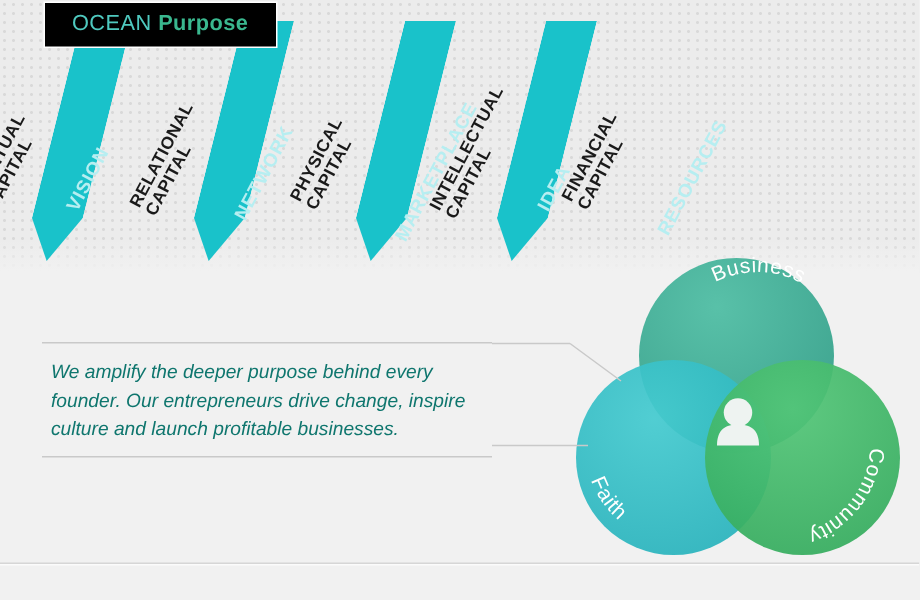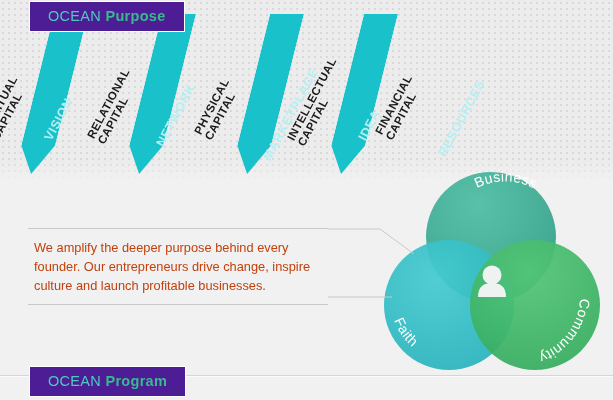--- a/index.html
+++ b/index.html
@@ -63,21 +63,21 @@
     font-weight:bold;
     font-size:12.5px;
     letter-spacing:0.6px;
     color:#b6eef1;
     line-height:13px;
   }
 
   
   .chip{
     position:absolute;
-    background:#4c1d95;
+    background:#000000;
     box-shadow:0 0 0 1px #ffffff;
     padding:6px 18px 7px 18px;
     font-size:14.5px;
     letter-spacing:0.3px;
     white-space:nowrap;
     z-index:40;
   }
   .chip .w1{color:#4fc9bf;}
   .chip .w2{color:#3ab88f;font-weight:600;}
   .chip-purpose{left:30px;top:2px;}
@@ -92,22 +92,23 @@
   }
 
   
   .callout{
     position:absolute;left:28px;top:228px;width:300px;
     z-index:25;
   }
   .callout .rule{height:1px;background:#c9c9c9;width:300px;}
   .callout .rule.bottom{width:300px;}
   .callout .ctext{
-    font-size:12.8px;line-height:19px;color:#c2410c;
+    font-size:12.8px;line-height:19px;color:#0f766e;
     padding:9px 2px 9px 6px;
+    font-style:italic;
   }
   .connector{
     position:absolute;left:328px;top:228px;width:120px;height:72px;
     z-index:24;pointer-events:none;
   }
 
   
   .bottom-rule{
     position:absolute;left:0;top:375px;width:613px;height:1px;
     background:#d6d6d6;z-index:20;
@@ -236,18 +237,14 @@
 
     <g transform="translate(122,121)">
       <circle cx="0" cy="-9" r="9.5" fill="#eef3f1"></circle>
       <path d="M -14,13 C -14,2 -8,-1 0,-1 C 8,-1 14,2 14,13 Z" fill="#eef3f1"></path>
     </g>
   </svg>
 
   <div class="bottom-rule"></div>
   <div class="bottom-rule2"></div>
 
-  <div class="chip chip-program">
-    <span class="w1">OCEAN</span>
-    <span class="w2">Program</span>
-  </div>
 
 </div>
 
 </body></html>

